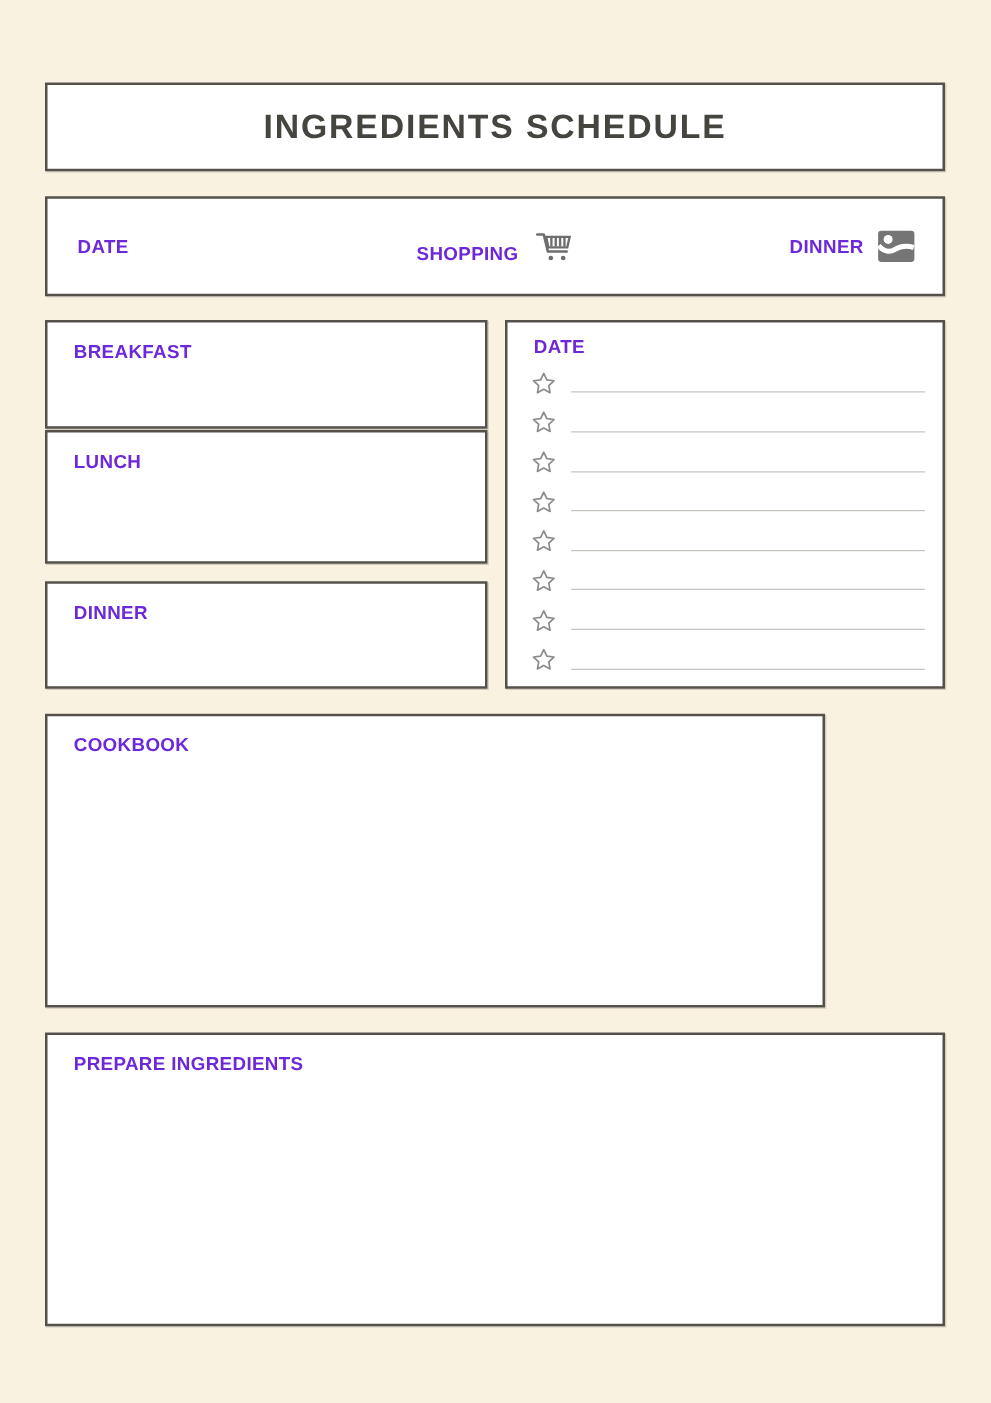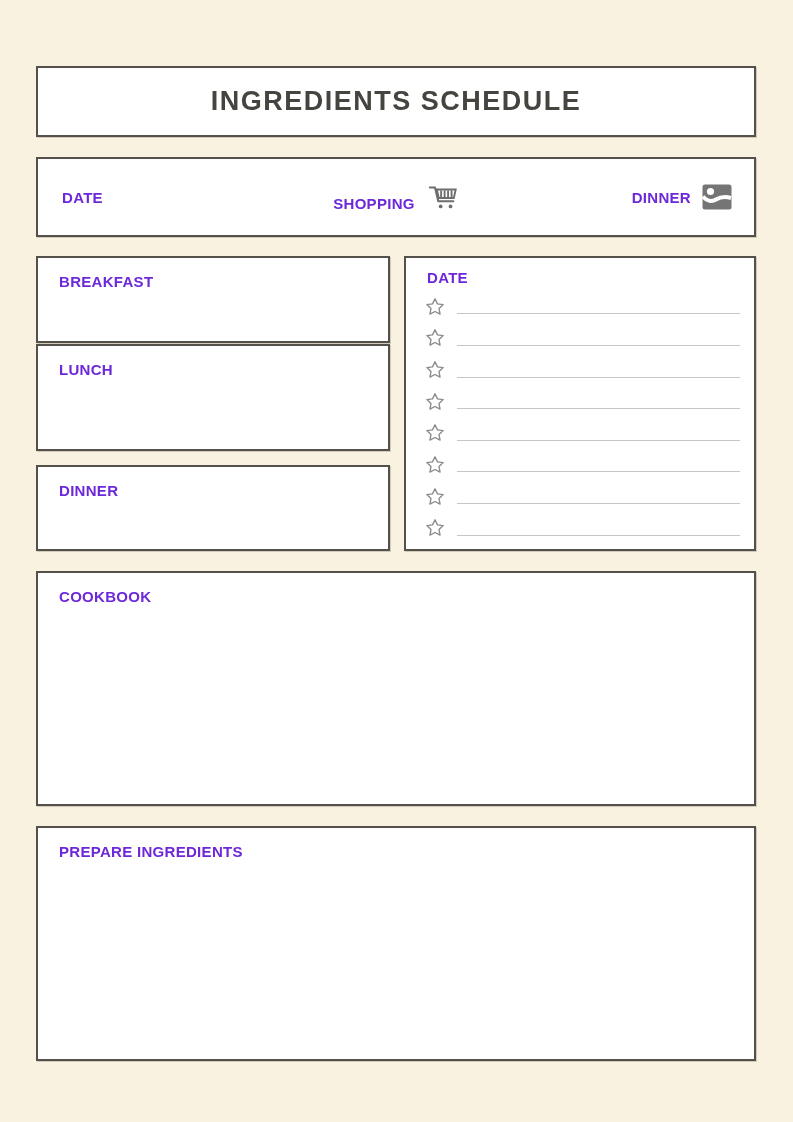--- a/index.html
+++ b/index.html
@@ -73,21 +73,21 @@
   }
   .star-row .star-icon { flex: 0 0 auto; width: 22px; height: 22px; }
   .star-row .write-line {
     flex: 1;
     margin-left: 11px;
     height: 0;
     border-bottom: 1.5px solid #c8c6c0;
     position: relative;
     top: 7px;
   }
-  .cookbook-box { left: 36px; top: 571px; width: 720px; height: 235px; }
+  .cookbook-box { left: 36px; top: 571px; width: 624px; height: 235px; }
   .prepare-box { left: 36px; top: 826px; width: 720px; height: 235px; }
 </style>
 </head>
 <body>
 
 <div class="box page-title-box">
   <div class="page-title">INGREDIENTS SCHEDULE</div>
 </div>
 
 <div class="box info-box">

